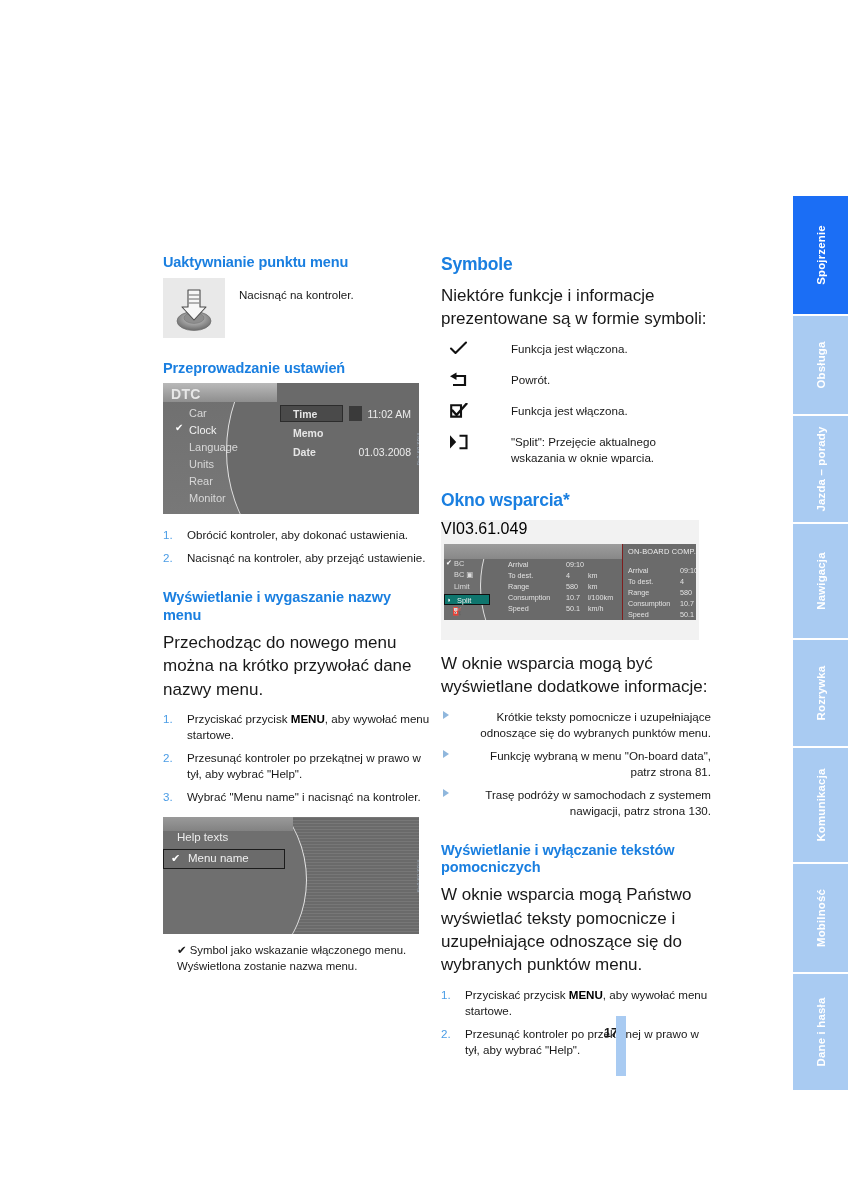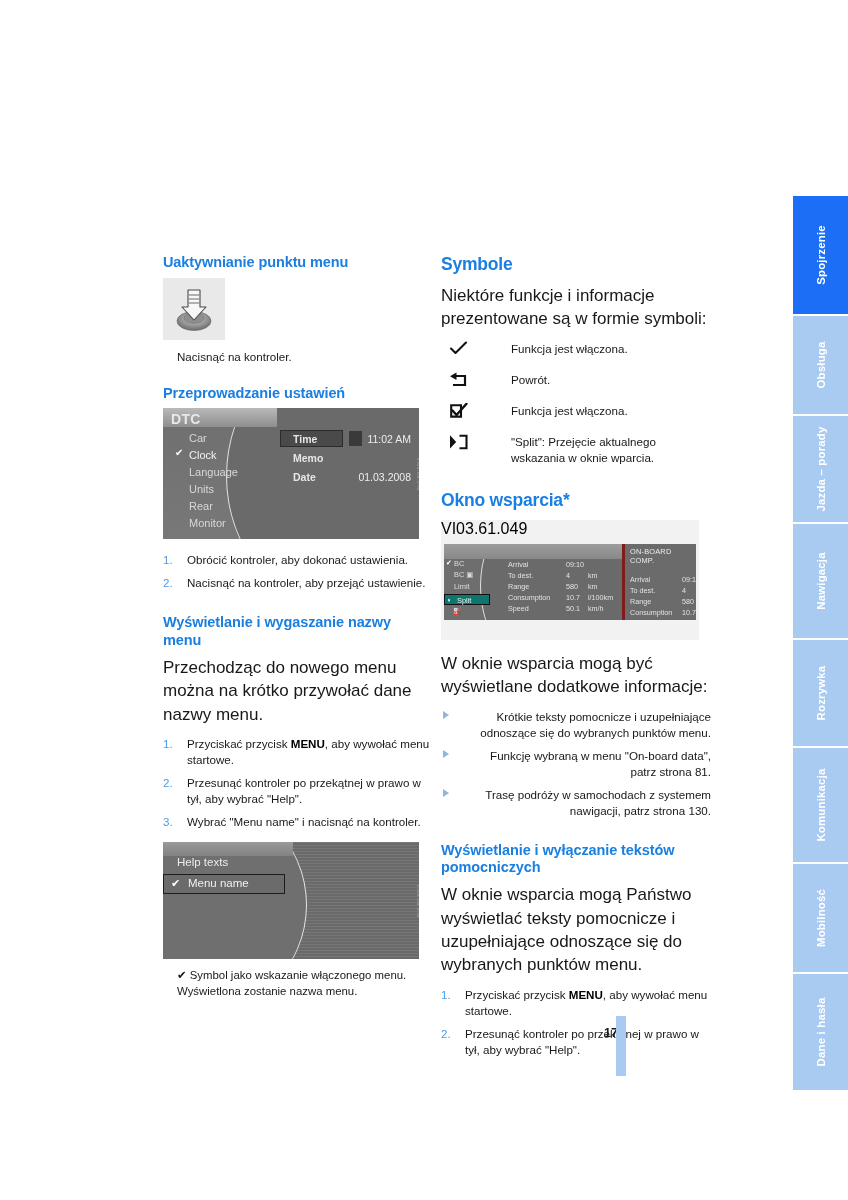--- a/index.html
+++ b/index.html
@@ -87,21 +87,21 @@
   .symrow .glyph {
     width:48px; flex:0 0 48px;
     text-align:left; padding-left:8px;
     color:#111;
   }
   .symrow .txt { font-size:11.6px; line-height:1.38; color:#181818; }
 
   svg.sg { display:block; }
 
   
-  .ctrl-wrap { display:flex; align-items:flex-start; margin:4px 0 0 0;flex-direction:column; }
+  .ctrl-wrap { display:flex; align-items:flex-start; margin:4px 0 0 0; }
   .ctrl-box {
     width:62px; height:60px;
     background:#e9e9e9;
     position:relative;
     flex:0 0 62px;
   }
   .ctrl-cap { font-size:11.6px; color:#181818; padding:10px 0 0 14px; }
 
   
   .shot { position:relative; background:#7a7a7a; overflow:hidden; }
@@ -224,21 +224,21 @@
     border:1.2px solid #111; background:#0f766e;
   }
   #shot3 .splitrow .t{position:absolute;left:12px;top:1px;font-size:7.4px;color:#eee;}
   #shot3 .tbl{ position:absolute; left:64px; top:16px; width:110px; }
   #shot3 .tbl .r{ position:relative; height:11px; font-size:7.2px; color:#e2e2e2; }
   #shot3 .tbl .r .a{position:absolute;left:0;}
   #shot3 .tbl .r .b{position:absolute;left:58px;}
   #shot3 .tbl .r .c{position:absolute;left:80px;}
   #shot3 .obc{
     position:absolute; left:178px; top:0; right:0; bottom:0;
-    background:#6b6b6b; border-left:3px solid #7f1d1d;
+    background:#6b6b6b; border-left:1px solid #7f1d1d;
   }
   #shot3 .obc .ttl{ font-size:7.4px; color:#ededed; padding:3px 0 0 5px; letter-spacing:.2px;}
   #shot3 .obc .r{ position:relative; height:11px; font-size:7.2px; color:#e2e2e2; margin-left:5px;}
   #shot3 .obc .r .a{position:absolute;left:0;}
   #shot3 .obc .r .b{position:absolute;left:52px;}
   #shot3 .obc .rows{ margin-top:10px; }
 
   
   #rail { position:absolute; right:0; top:196px; width:55px; }
   .tab {

